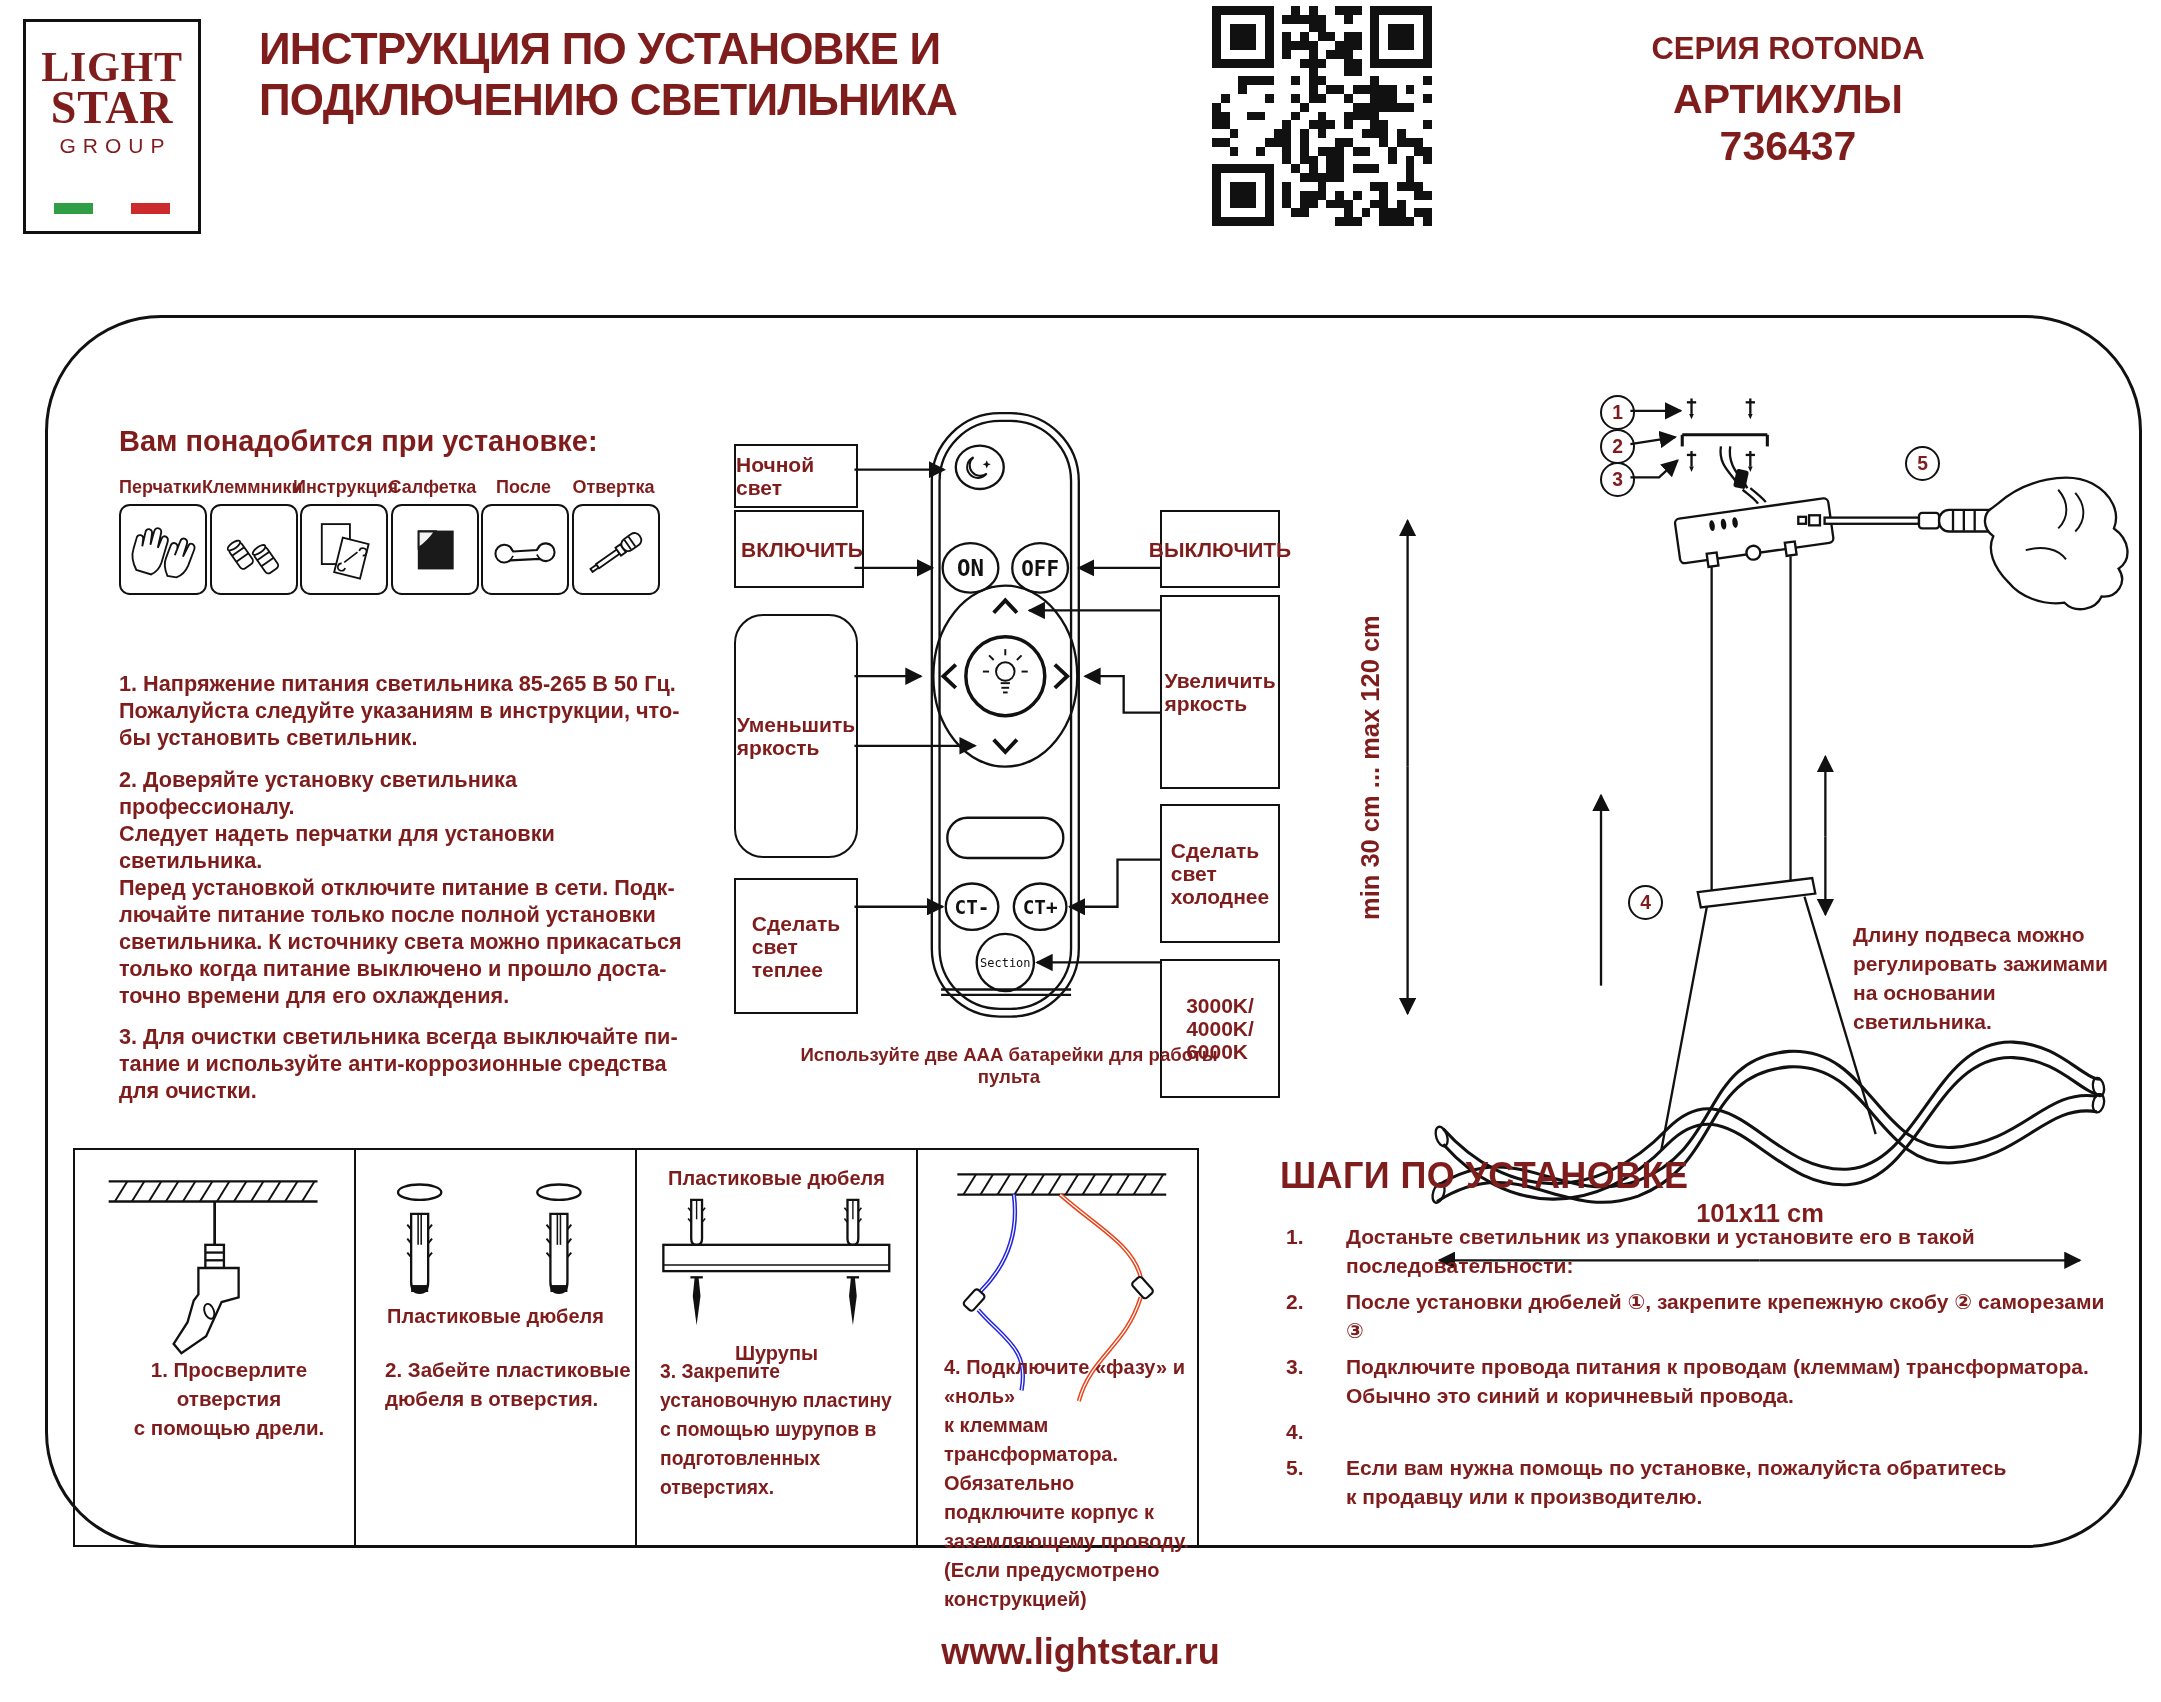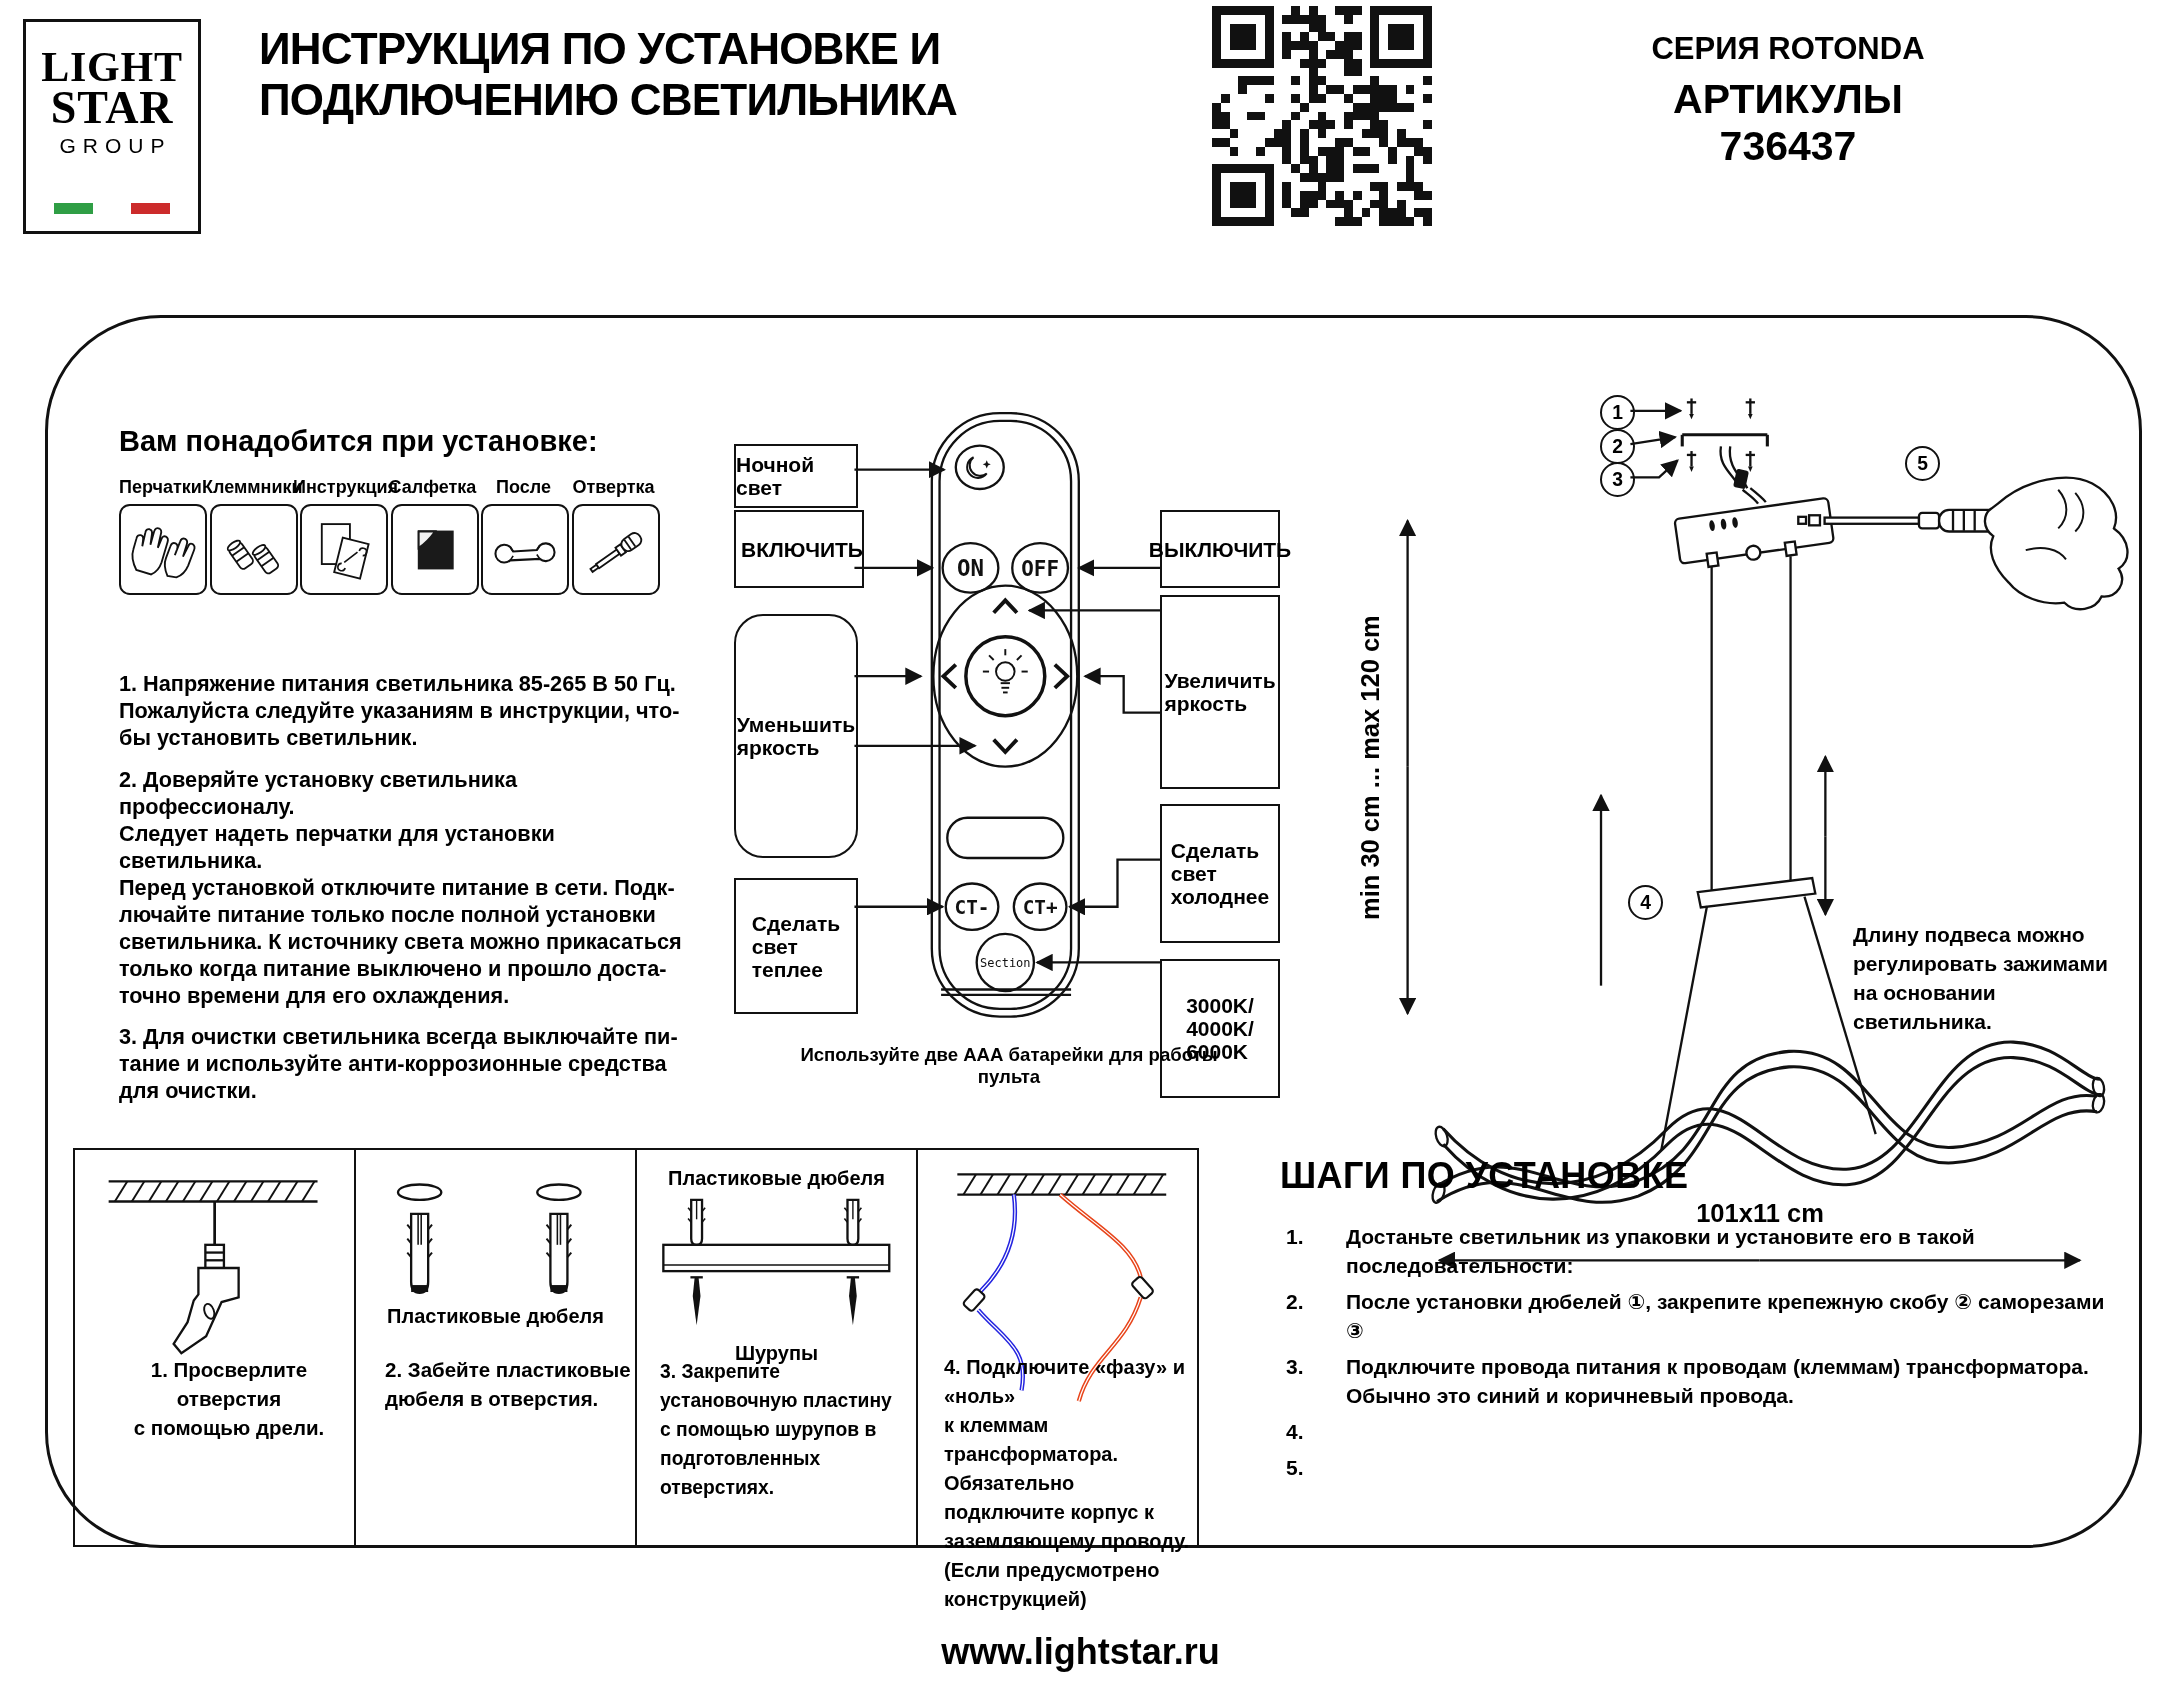--- a/index.html
+++ b/index.html
@@ -1,17 +1,17 @@
 <!DOCTYPE html>
 <html style="font-size:12.4px"><head>
 <meta charset="utf-8">
 <style>
   html,body{margin:0;padding:0;background:#fff;}
   #page{position:relative;width:2161px;height:1703px;background:#fff;overflow:hidden;
-        font-family:"Liberation Sans","DejaVu Sans",sans-serif;color:#000000;}
+        font-family:"Liberation Sans","DejaVu Sans",sans-serif;color:#7f1d1d;}
   .abs{position:absolute;}
   .pre{white-space:pre-line;}
   
   .logo-box{left:23px;top:19.3px;width:172px;height:209px;border:3.1px solid #111;text-align:center;}
   .logo-light{margin-top:26px;font-family:"Liberation Serif","DejaVu Serif",serif;font-weight:700;font-size:42px;line-height:39px;letter-spacing:0.8px;}
   .logo-star{font-family:"Liberation Serif","DejaVu Serif",serif;font-weight:700;font-size:46px;line-height:42px;letter-spacing:0.8px;}
   .logo-group{font-size:21px;letter-spacing:7px;margin-top:4.6px;margin-left:7px;}
   .logo-flag{position:absolute;left:28px;bottom:17px;width:116px;height:11.6px;display:flex;}
   .logo-flag div{flex:1;}
   .doc-title{left:259px;top:23px;font-size:44px;font-weight:700;line-height:51px;letter-spacing:-0.8px;}
@@ -693,20 +693,22 @@
       <div class="step">
           <div class="n">3.</div>
           <div class="pre">Подключите провода питания к проводам (клеммам) трансформатора.
 Обычно это синий и коричневый провода.</div>
         </div>
       <div class="step">
           <div class="n">4.</div>
         </div>
       <div class="step">
           <div class="n">5.</div>
+          <div class="pre">Если вам нужна помощь по установке, пожалуйста обратитесь
+к продавцу или к производителю.</div>
         </div>
     </div>
 
     <div class="abs panels">
       <div class="panel">
         <div class="pcap" style="left:29px;top:205px;">1. Просверлите отверстия
 с помощью дрели.</div>
       </div>
       <div class="panel">
         <div class="plab" style="top:155px;">Пластиковые дюбеля</div>

